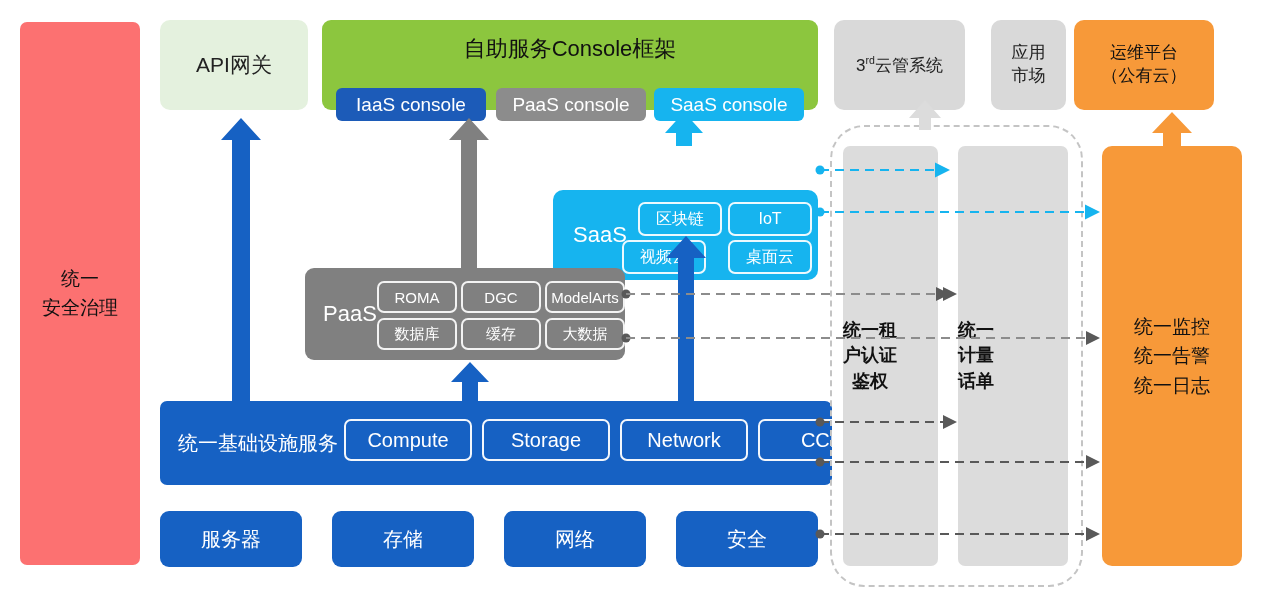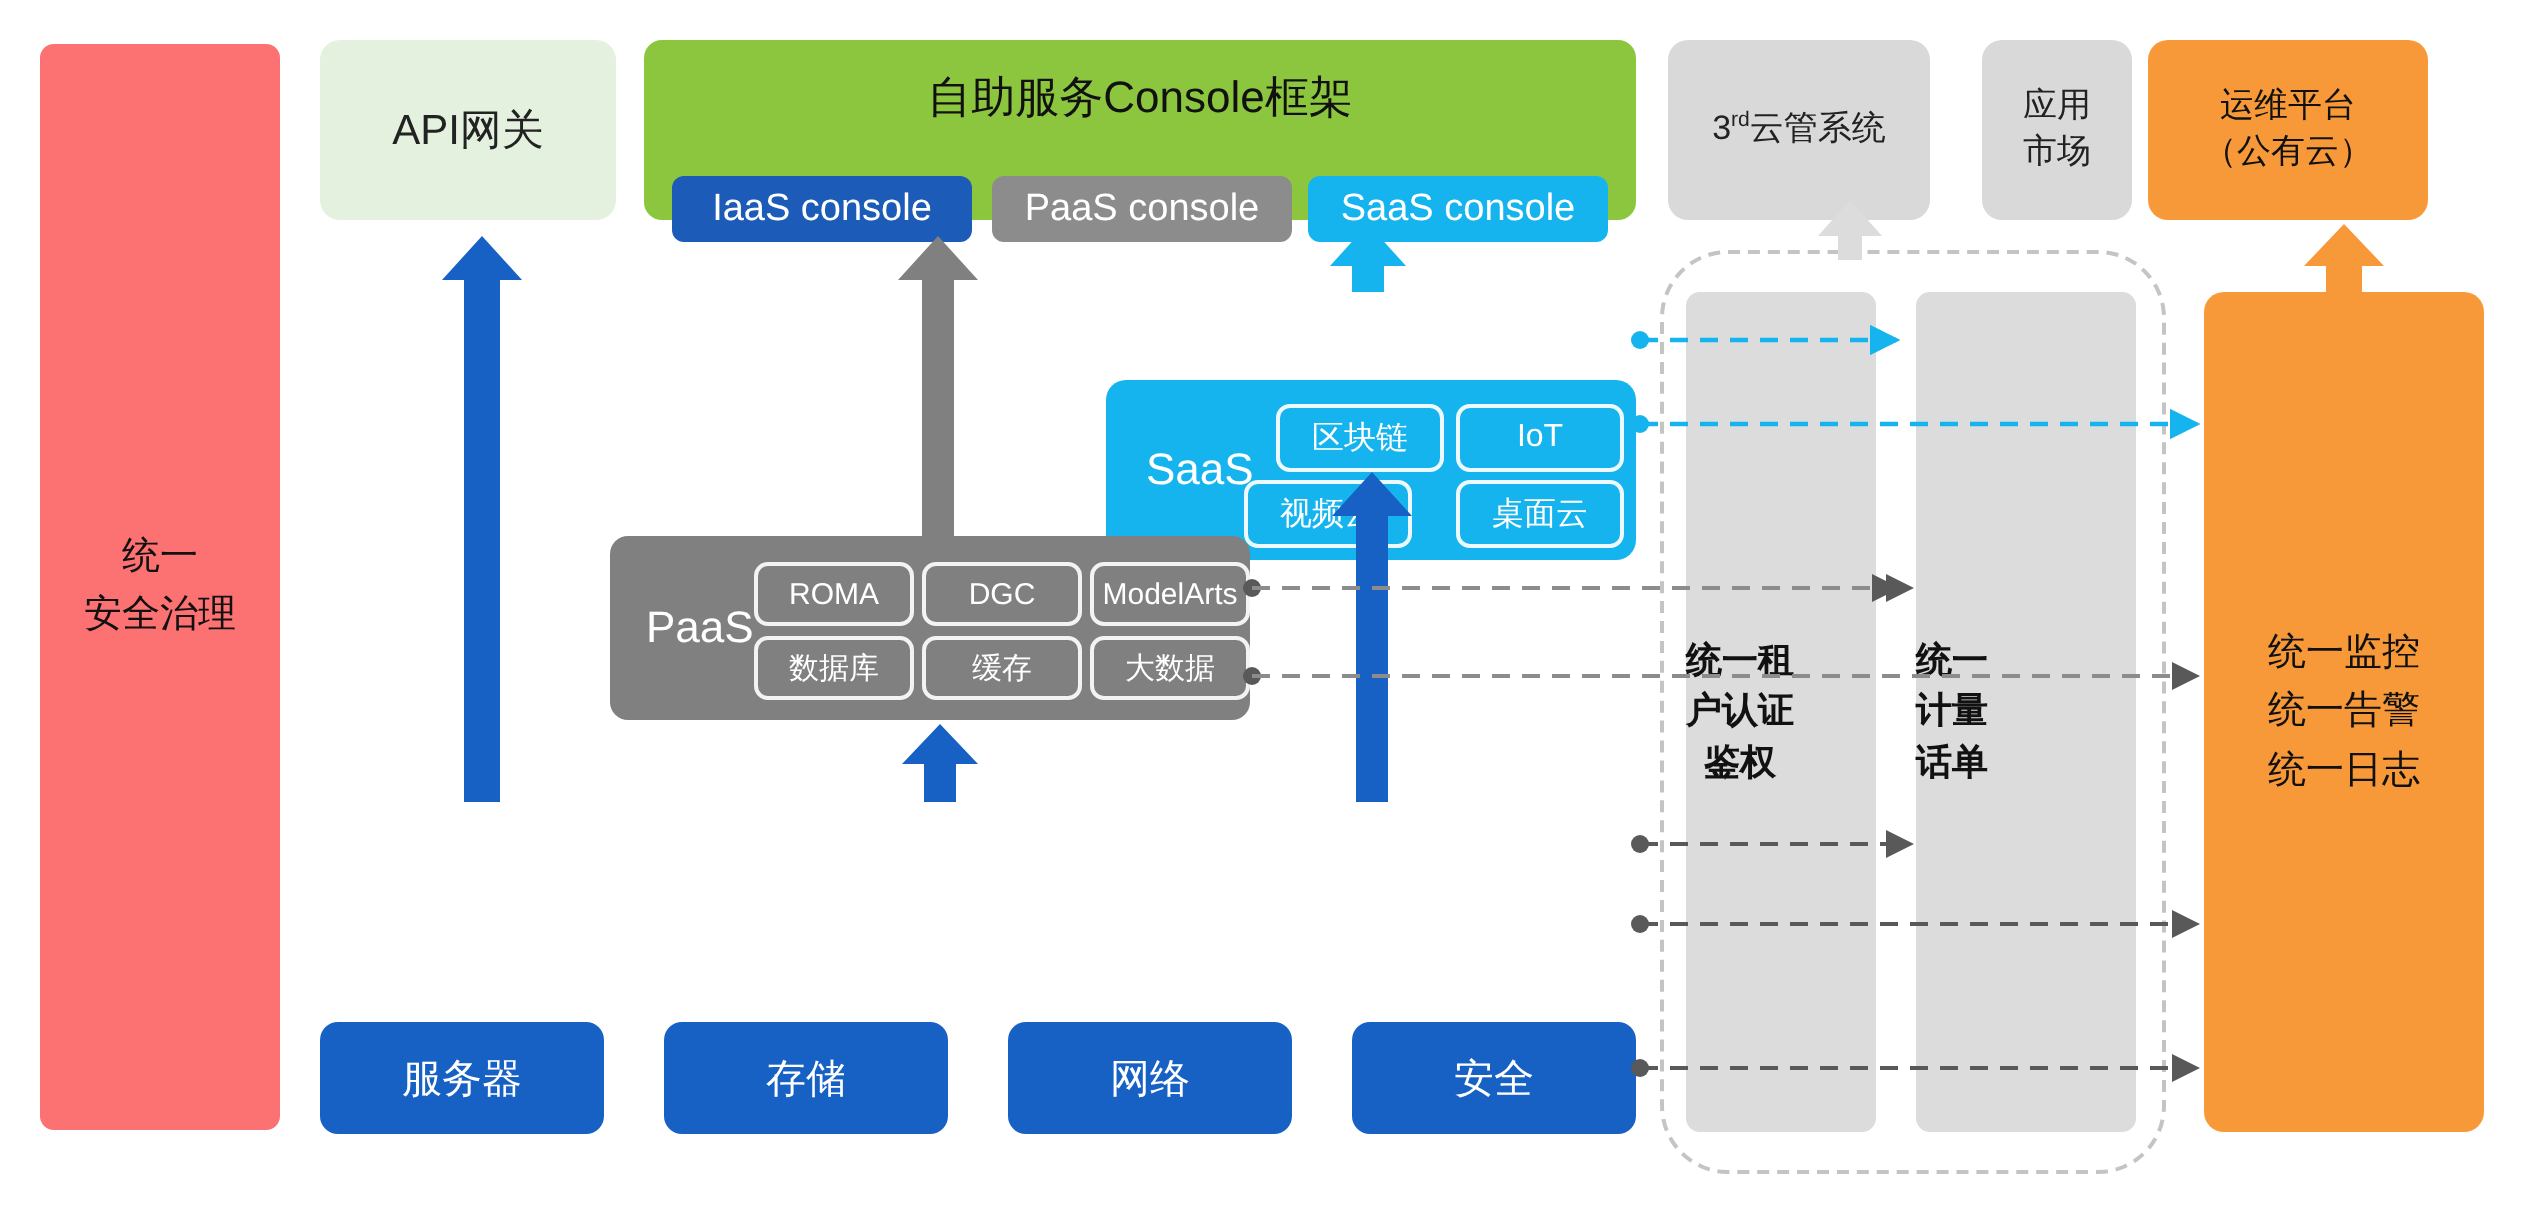--- a/index.html
+++ b/index.html
@@ -108,20 +108,27 @@
   <div class="box paas" style="left:305px;top:268px;width:320px;height:92px;">
     <div class="paas-label">PaaS</div>
     <div class="paas-chip" style="left:72px;top:13px;width:76px;height:28px;">ROMA</div>
     <div class="paas-chip" style="left:156px;top:13px;width:76px;height:28px;">DGC</div>
     <div class="paas-chip" style="left:240px;top:13px;width:76px;height:28px;">ModelArts</div>
     <div class="paas-chip" style="left:72px;top:50px;width:76px;height:28px;">数据库</div>
     <div class="paas-chip" style="left:156px;top:50px;width:76px;height:28px;">缓存</div>
     <div class="paas-chip" style="left:240px;top:50px;width:76px;height:28px;text-align:center;">大数据</div>
   </div>
 
+  <div class="box infra" style="left:160px;top:401px;width:672px;height:84px;">
+    <div class="infra-label">统一基础设施服务</div>
+    <div class="infra-chip" style="left:184px;width:124px;">Compute</div>
+    <div class="infra-chip" style="left:322px;width:124px;">Storage</div>
+    <div class="infra-chip" style="left:460px;width:124px;">Network</div>
+    <div class="infra-chip" style="left:598px;width:124px;">CCE</div>
+  </div>
 
   <div class="box bottom-blue" style="left:332px;top:511px;width:142px;height:56px;">存储</div>
   <div class="box bottom-blue" style="left:160px;top:511px;width:142px;height:56px;">服务器</div>
   <div class="box bottom-blue" style="left:504px;top:511px;width:142px;height:56px;">网络</div>
   <div class="box bottom-blue" style="left:676px;top:511px;width:142px;height:56px;">安全</div>
 
   <div class="dashed-container" style="left:830px;top:125px;width:253px;height:462px;"></div>
 
   <div class="gcol" style="left:843px;top:146px;width:95px;height:420px;">
     <div>

